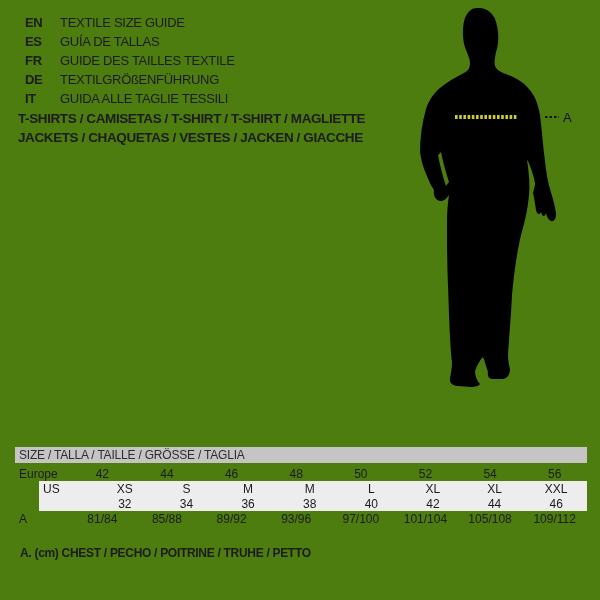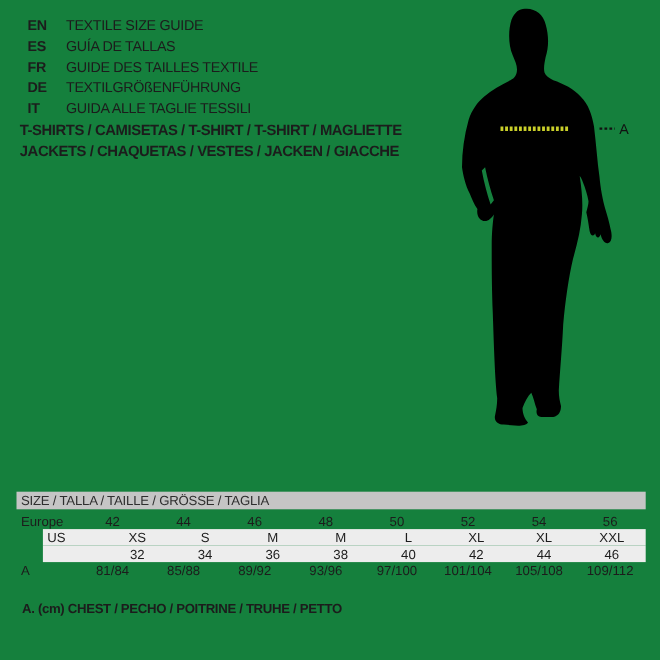--- a/index.html
+++ b/index.html
@@ -1,18 +1,18 @@
 <!DOCTYPE html>
 <html style="--header-bg: #c5c5c5; --shaded-row-bg: #ededed; --text: #1c1c1c; --silhouette: #000000; --measure-dots: #c9cf2a;"><head>
 <meta charset="utf-8">
 <style>
   html,body{margin:0;padding:0;background:#ffffff;}
   body{width:600px;height:600px;position:relative;overflow:hidden;
        font-family:"Liberation Sans", sans-serif;color:var(--text,#1c1c1c);}
-  .page{position:absolute;inset:0;background:#15803d;padding-left:45px;}
+  .page{position:absolute;inset:0;background:#4d7c0f;padding-left:45px;}
 
   
   .lang-list{position:absolute;left:25px;top:13px;}
   .lang-row{display:flex;height:19px;line-height:19px;font-size:13px;letter-spacing:-0.3px;}
   .lang-code{width:35px;font-weight:bold;}
   .lang-label{white-space:nowrap;}
 
   
   .cat-lines{position:absolute;left:18px;top:109px;font-weight:bold;font-size:13.5px;
              line-height:19px;letter-spacing:-0.4px;white-space:nowrap;}

